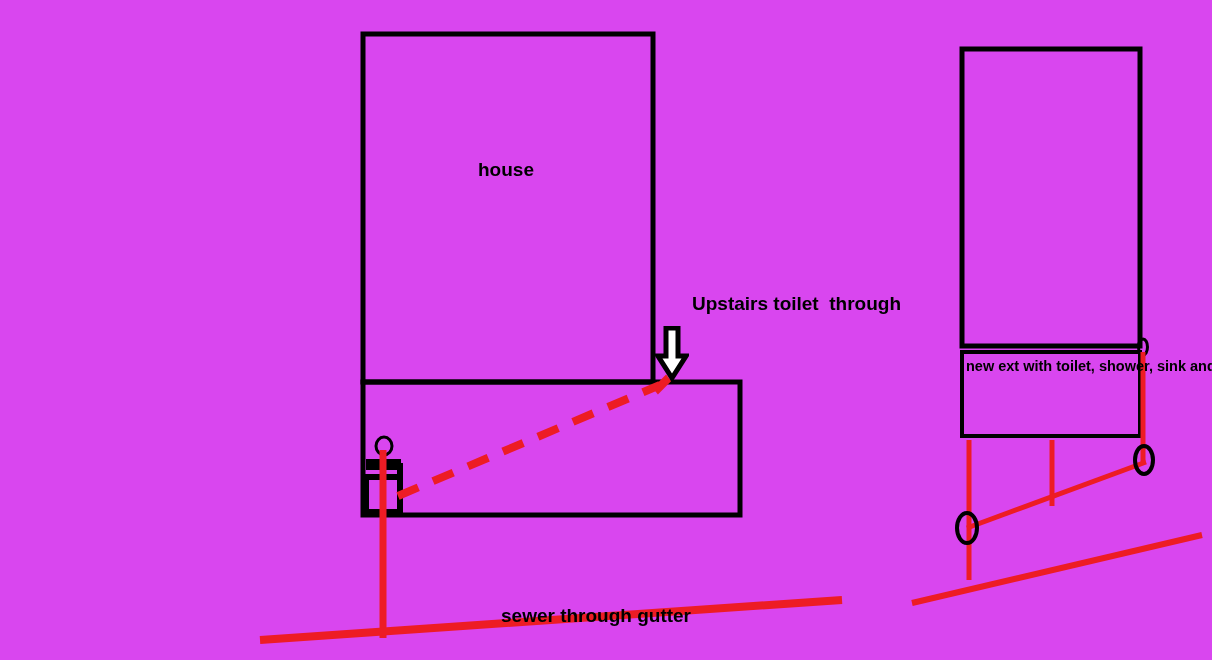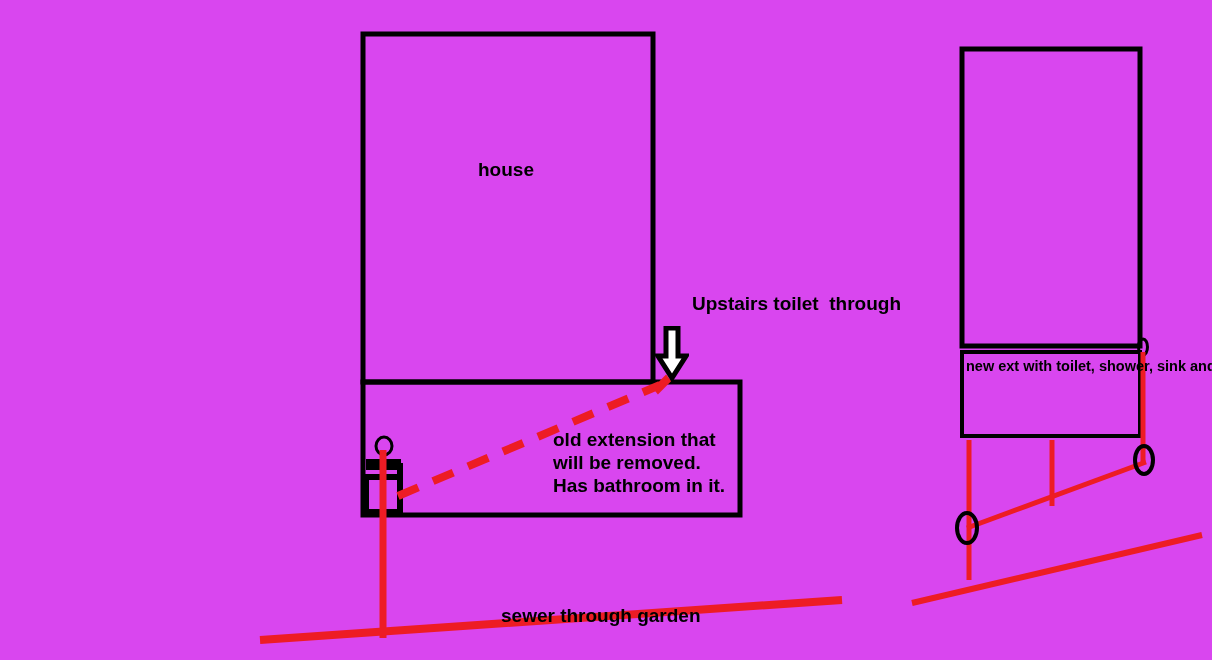--- a/index.html
+++ b/index.html
@@ -98,21 +98,18 @@
   <div class="arrow-glyph">
     <svg width="34" height="56" viewBox="0 0 34 56">
       <path d="M 11 2 L 23 2 L 23 30 L 31 30 L 17 52 L 3 30 L 11 30 Z" fill="#ffffff" stroke="#000000" stroke-width="5" stroke-linejoin="miter"></path>
     </svg>
   </div>
 
   <div class="lbl" id="label-house">house</div>
 
   <div class="lbl" id="label-upstairs">Upstairs toilet  through</div>
 
-  <div class="lbl" id="label-oldext">old extension that
-will be removed.
-Has bathroom in it.</div>
 
-  <div class="lbl" id="label-sewer">sewer through garden</div>
+  <div class="lbl" id="label-sewer">sewer through gutter</div>
 
   <div class="lbl" id="label-newext">new ext with toilet, shower, sink and gutter downpipe</div>
 
 </div>
 
 </body></html>

